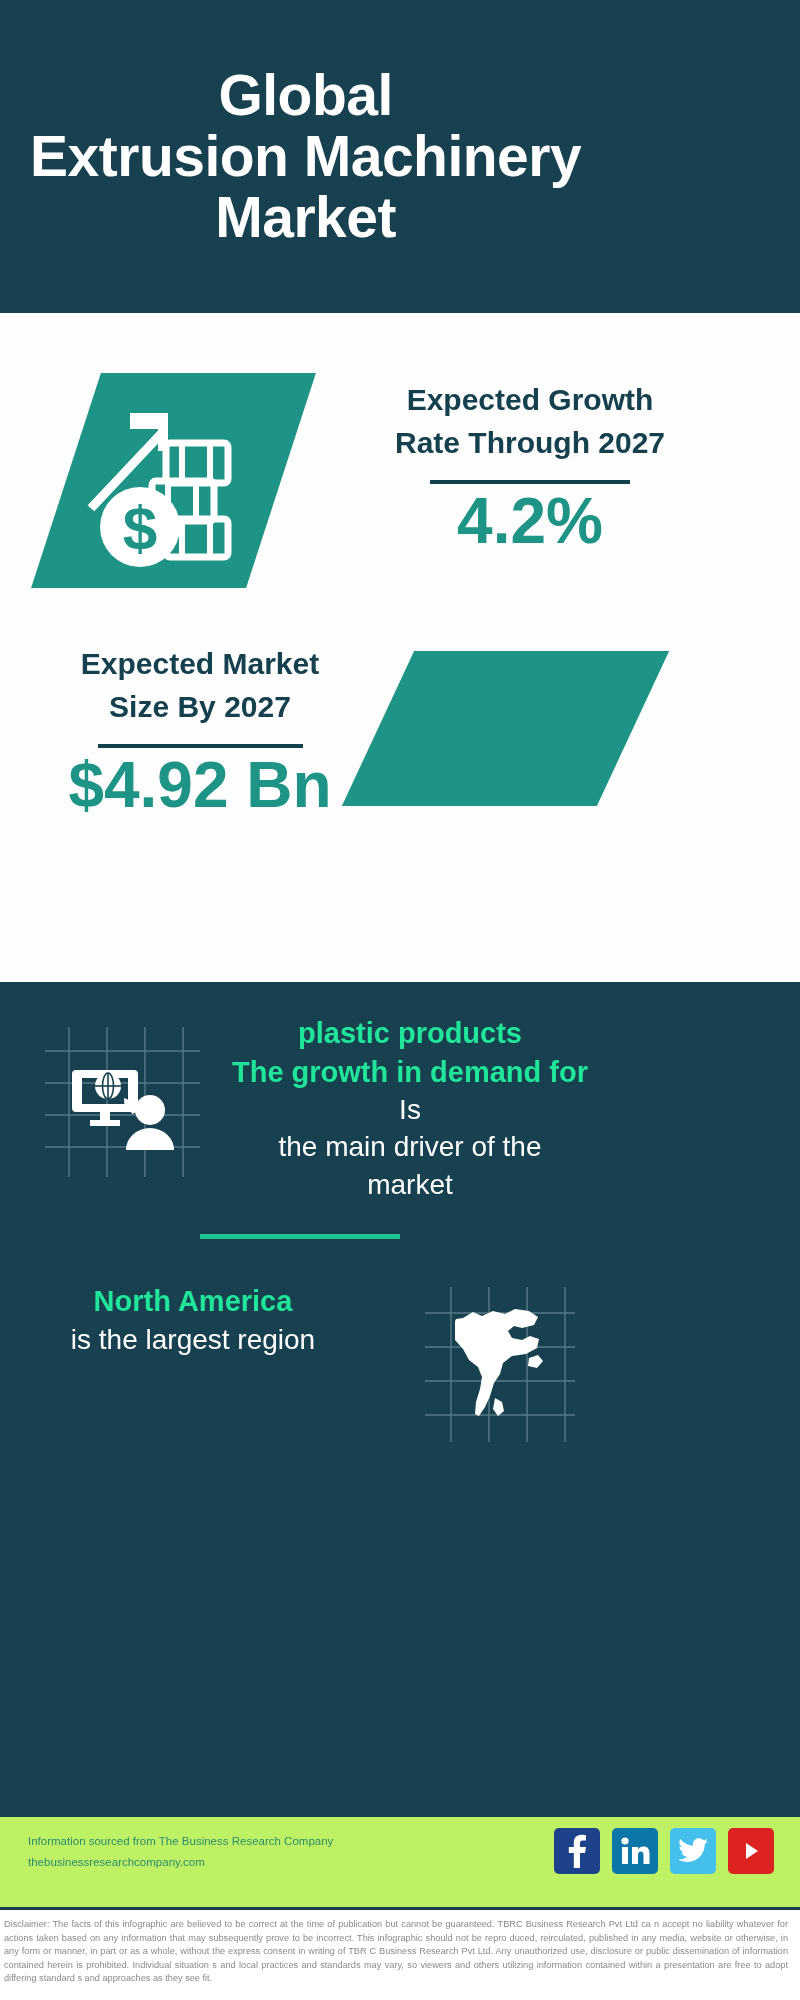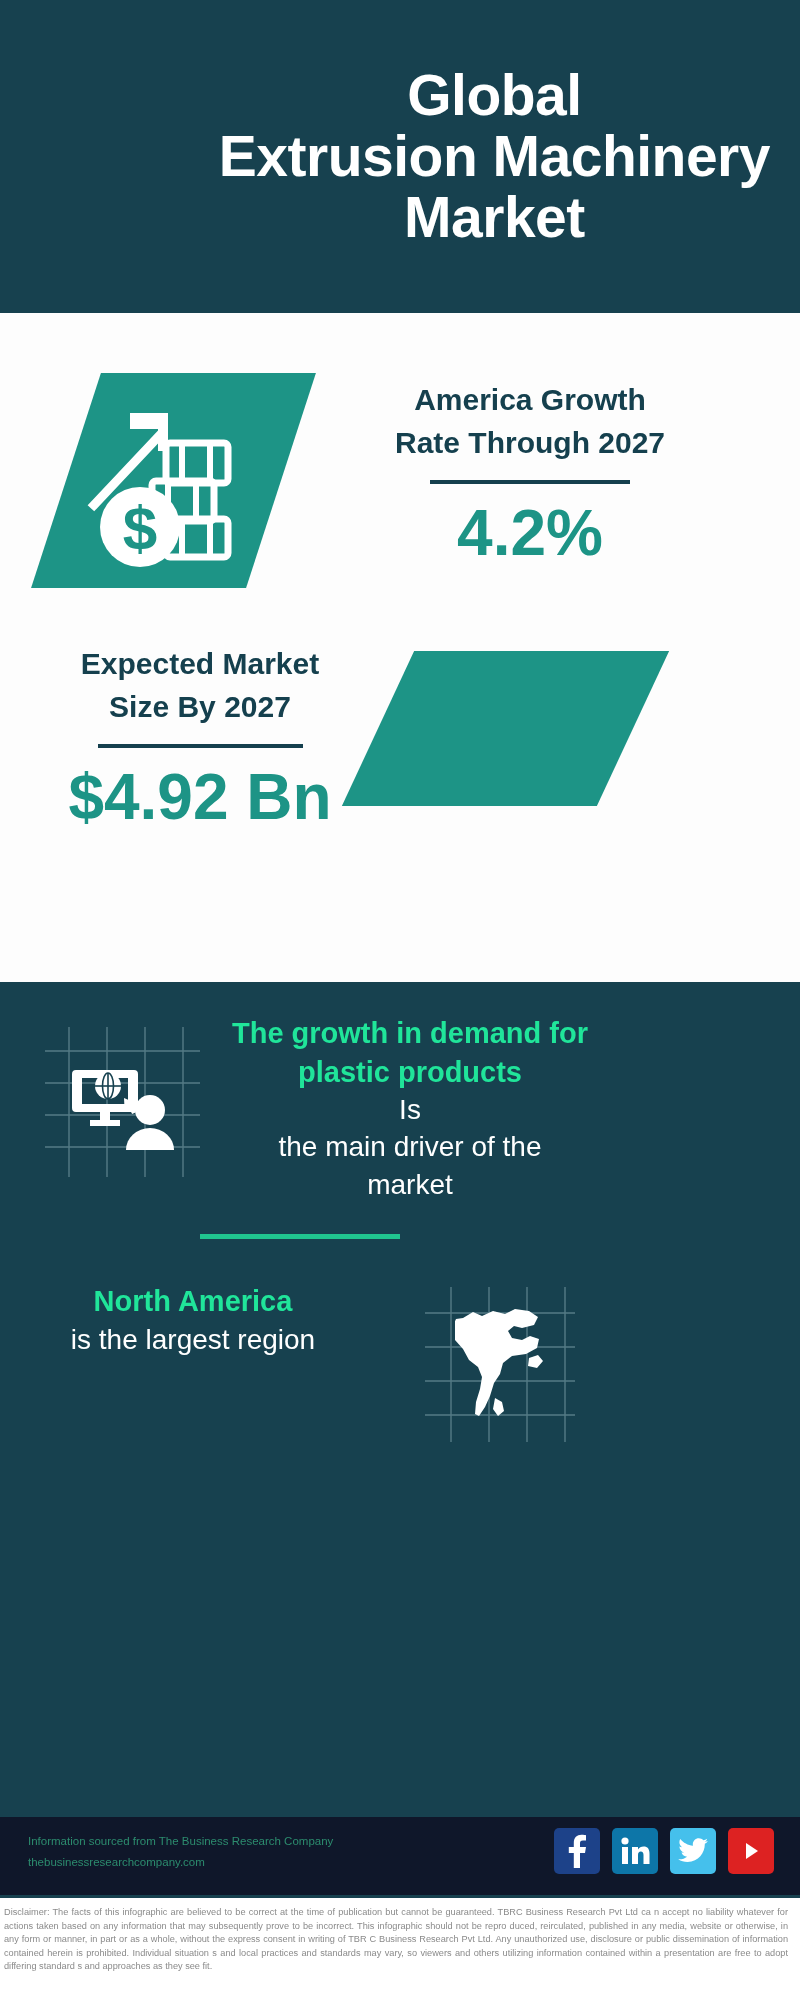--- a/index.html
+++ b/index.html
@@ -23,21 +23,21 @@
     position: relative;
     background: #ffffff;
   }
 
   
   .header {
     height: 313px;
     background: #17414f;
     display: flex;
     align-items: center;
-    justify-content: flex-end;
+    justify-content: flex-start;
     padding: 0 30px;
   }
   .header-title {
     color: #ffffff;
     font-size: 57px;
     font-weight: bold;
     line-height: 1.07;
     text-align: center;
     letter-spacing: -0.5px;
   }
@@ -90,21 +90,21 @@
     height: 4px;
     background: #15404e;
     margin: 16px auto 0;
   }
   .rule-growth { width: 200px; }
   .bignum {
     color: #1d9486;
     font-size: 64px;
     font-weight: bold;
     line-height: 1.1;
-    margin-top: 14px;
+    margin-top: 2px;
   }
 
   
   .size-row {
     position: absolute;
     top: 330px;
     left: 0;
     width: 800px;
     height: 260px;
   }
@@ -216,22 +216,22 @@
     position: absolute;
     left: 455px;
     top: 320px;
     width: 110px;
     height: 125px;
   }
 
   
   .footer-white {
     position: relative;
-    background: #0f172a;
-    height: 78px;
+    background: #bef264;
+    height: 90px;
   }
   .source-text {
     position: absolute;
     left: 28px;
     top: 14px;
     color: #2c8c6e;
     font-size: 11.5px;
     line-height: 1.85;
   }
   .socials {
@@ -301,21 +301,21 @@
           <line x1="124" y1="58" x2="124" y2="98"></line>
           <line x1="82" y1="96" x2="82" y2="136"></line>
           <line x1="110" y1="96" x2="110" y2="136"></line>
           <line x1="96" y1="134" x2="96" y2="172"></line>
           <line x1="124" y1="134" x2="124" y2="172"></line>
         </g>
         <circle cx="54" cy="142" r="40" fill="#ffffff"></circle>
         <text x="54" y="164" font-family="Liberation Sans, sans-serif" font-size="62" font-weight="bold" fill="#1d9486" text-anchor="middle">$</text>
       </svg>
       <div class="growth-text">
-        <div class="kicker">America Growth</div>
+        <div class="kicker">Expected Growth</div>
         <div class="kicker">Rate Through 2027</div>
         <div class="rule rule-growth"></div>
         <div class="bignum">4.2%</div>
       </div>
     </div>
 
     <div class="size-row">
       <div class="size-text">
         <div class="kicker">Expected Market</div>
         <div class="kicker">Size By 2027</div>
@@ -354,22 +354,22 @@
         <ellipse cx="36" cy="24" rx="5.5" ry="13"></ellipse>
         <line x1="23" y1="24" x2="49" y2="24"></line>
         <line x1="36" y1="11" x2="36" y2="37"></line>
       </g>
       <path fill="#ffffff" d="M52 36 l14 6 l-5.5 2.4 l3 6 l-3.4 1.6 l-3 -6 l-4.4 4 z"></path>
       <circle cx="78" cy="48" r="15" fill="#ffffff"></circle>
       <path fill="#ffffff" d="M54 88 a24 22 0 0 1 48 0 z"></path>
     </svg>
 
     <div class="driver-text">
+      <div class="hl">plastic products</div>
       <div class="hl">The growth in demand for</div>
-      <div class="hl">plastic products</div>
       <div class="plain">Is</div>
       <div class="plain">the main driver of the</div>
       <div class="plain">market</div>
     </div>
 
     <div class="mid-rule"></div>
 
     <div class="region-text">
       <div class="region-hl">North America</div>
       <div class="plain">is the largest region</div>

